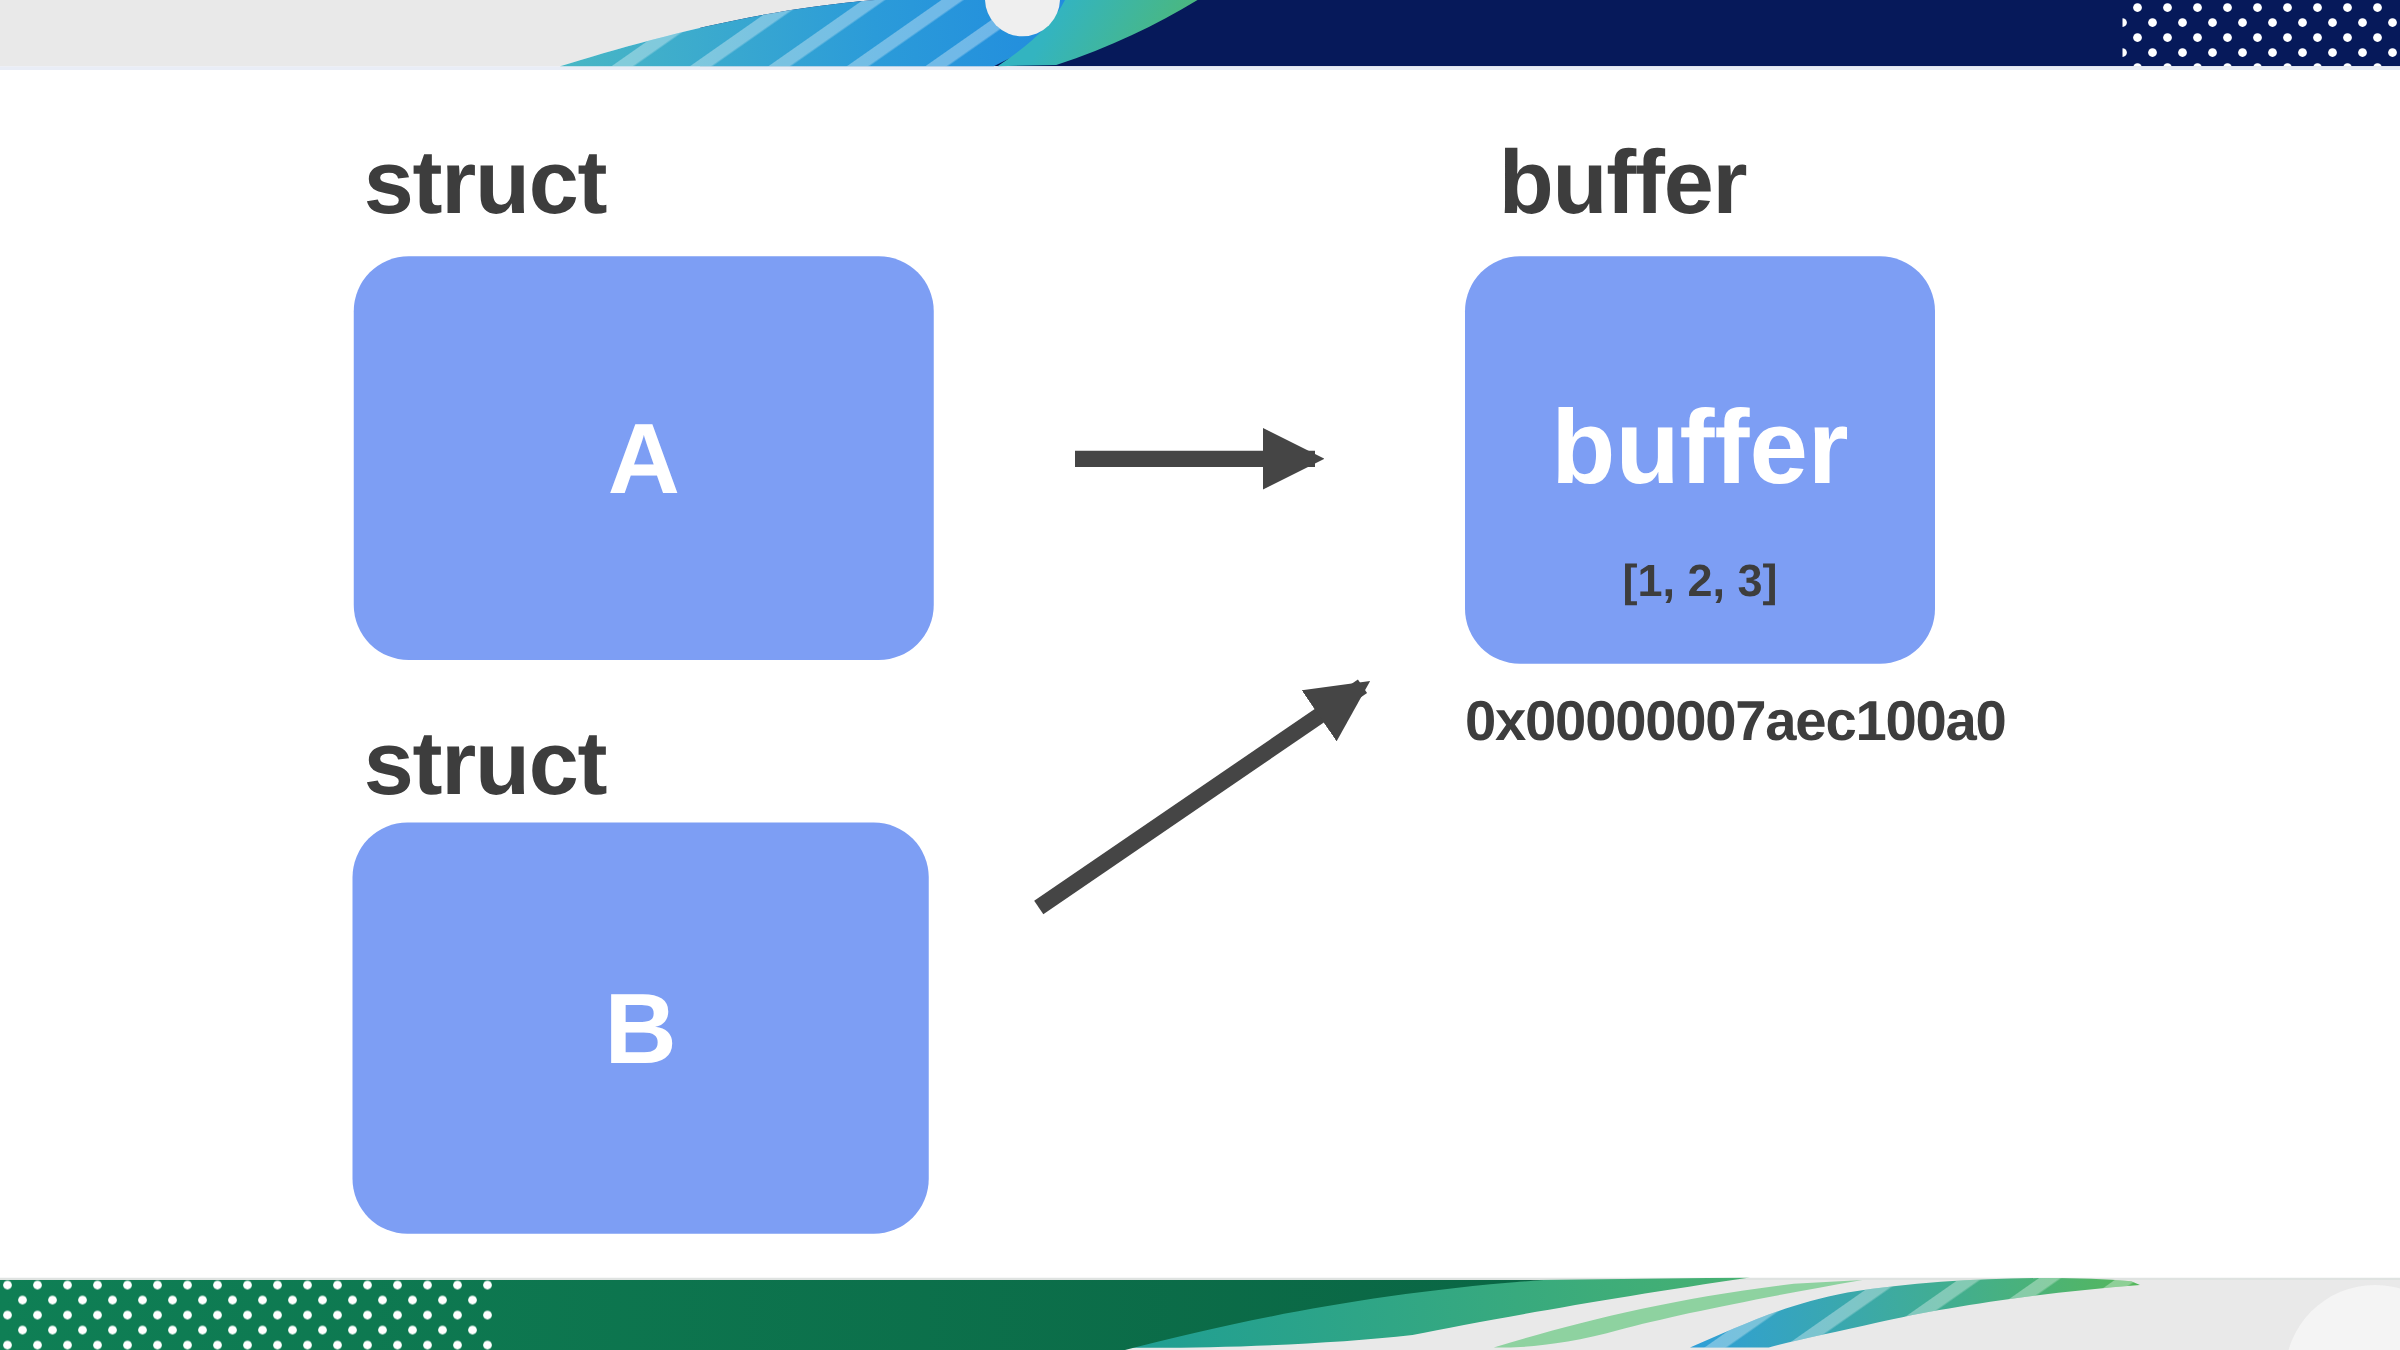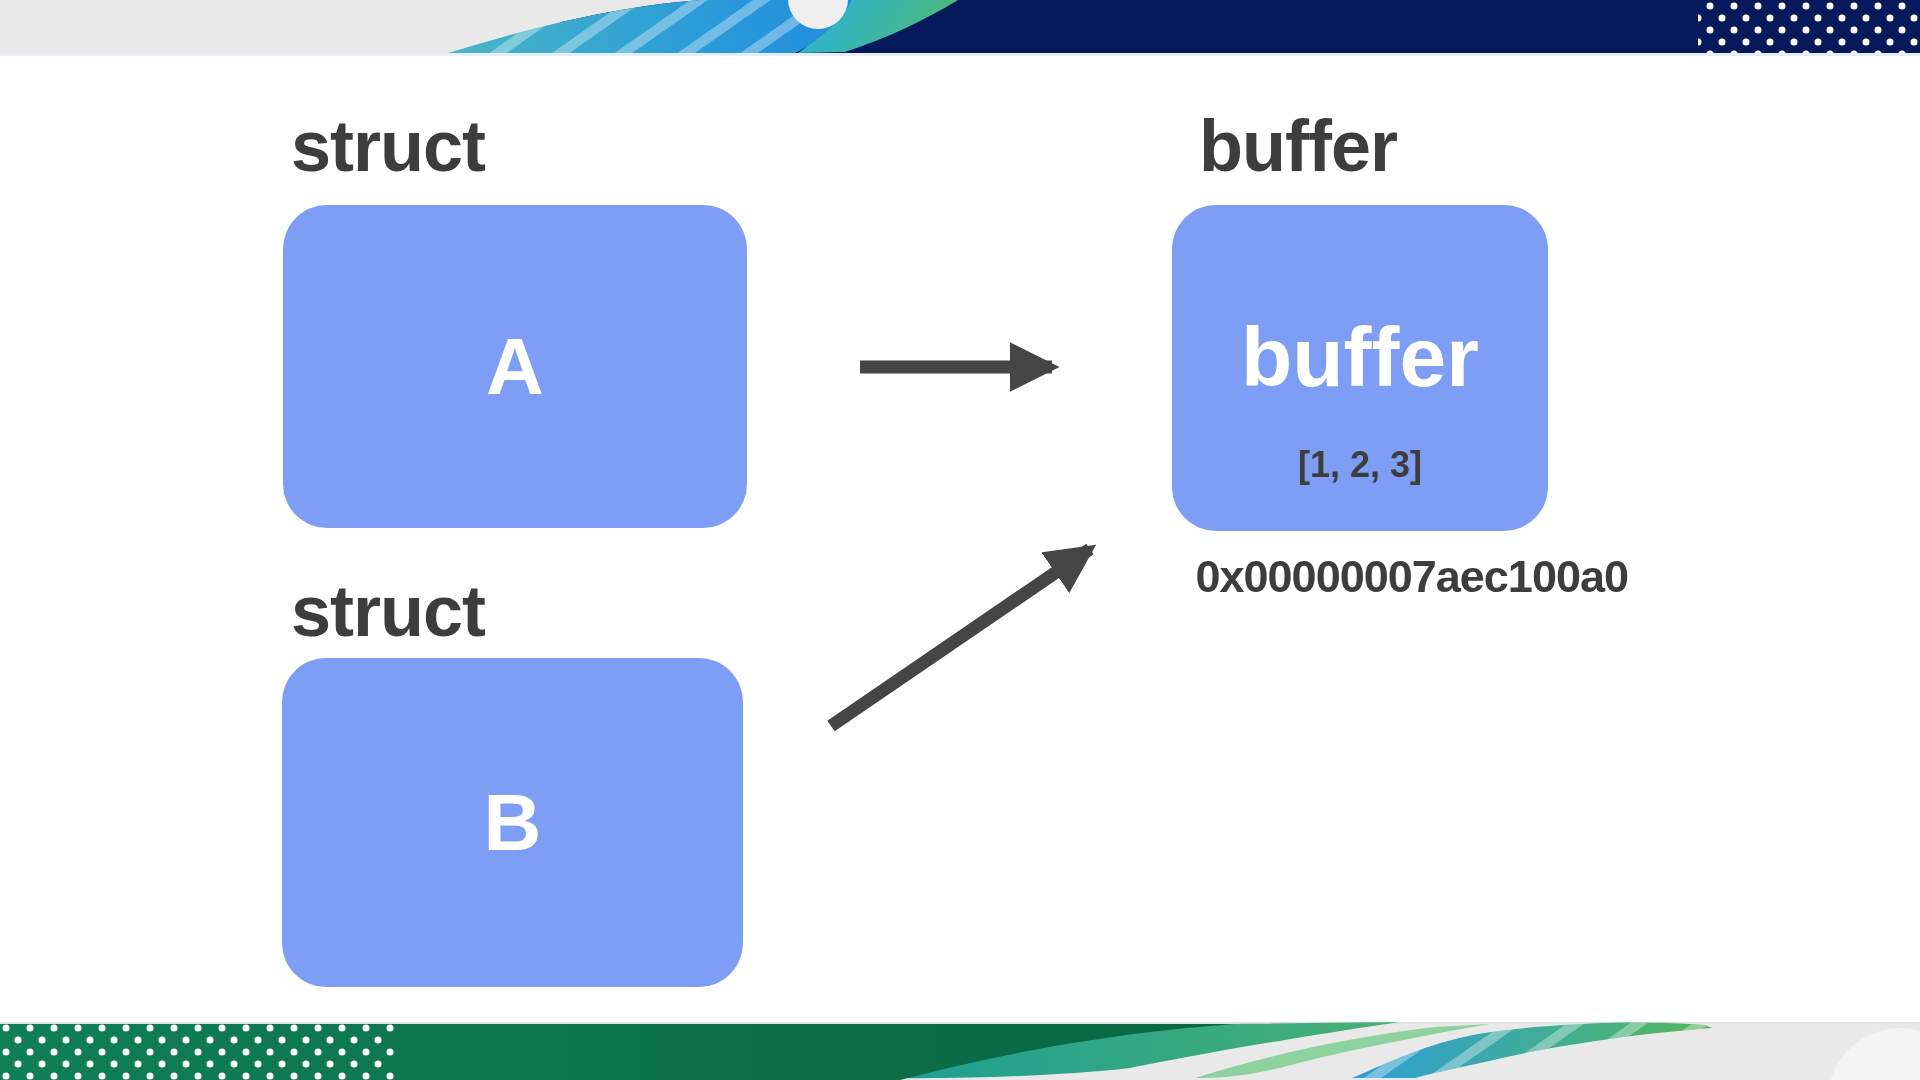--- a/index.html
+++ b/index.html
@@ -15,21 +15,21 @@
        display:flex;align-items:center;justify-content:center;}
   .box-letter{font-weight:700;font-size:80px;color:var(--box-text,#fff);line-height:1;}
   .struct-a-label{left:291px;top:110px;}
   .box-a{left:283px;top:205px;width:464px;height:323px;}
   .class-label{left:1199px;top:110px;}
   .buffer-box{left:1172px;top:205px;width:376px;height:326px;}
   .buffer-title{position:absolute;left:0;width:100%;top:110px;text-align:center;
                 font-weight:700;font-size:84px;line-height:1;color:var(--box-text,#fff);}
   .buffer-value{position:absolute;left:0;width:100%;top:242px;text-align:center;
                 font-weight:700;font-size:36px;line-height:1;color:var(--text-dark,#3d3d3d);}
-  .address{position:absolute;left:1172px;top:550px;width:456px;text-align:right;
+  .address{position:absolute;left:1172px;top:550px;width:456px;text-align:left;
            font-weight:700;font-size:45px;line-height:1.2;color:var(--text-dark,#3d3d3d);
            letter-spacing:-1px;white-space:nowrap;}
   .struct-b-label{left:291px;top:575px;}
   .box-b{left:282px;top:658px;width:461px;height:329px;}
   .arrows{position:absolute;inset:0;pointer-events:none;}
 </style>
 </head>
 <body>
 
 <div class="slide">

